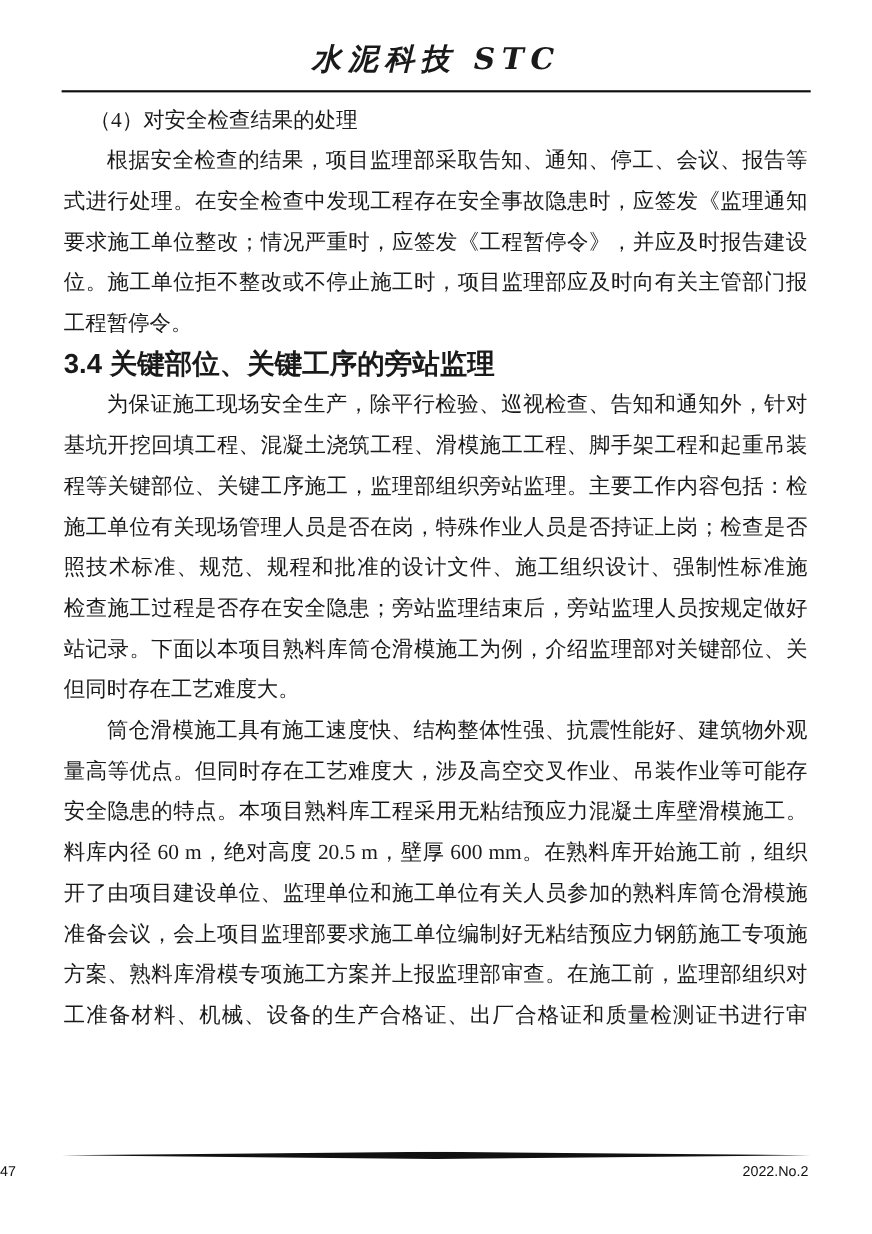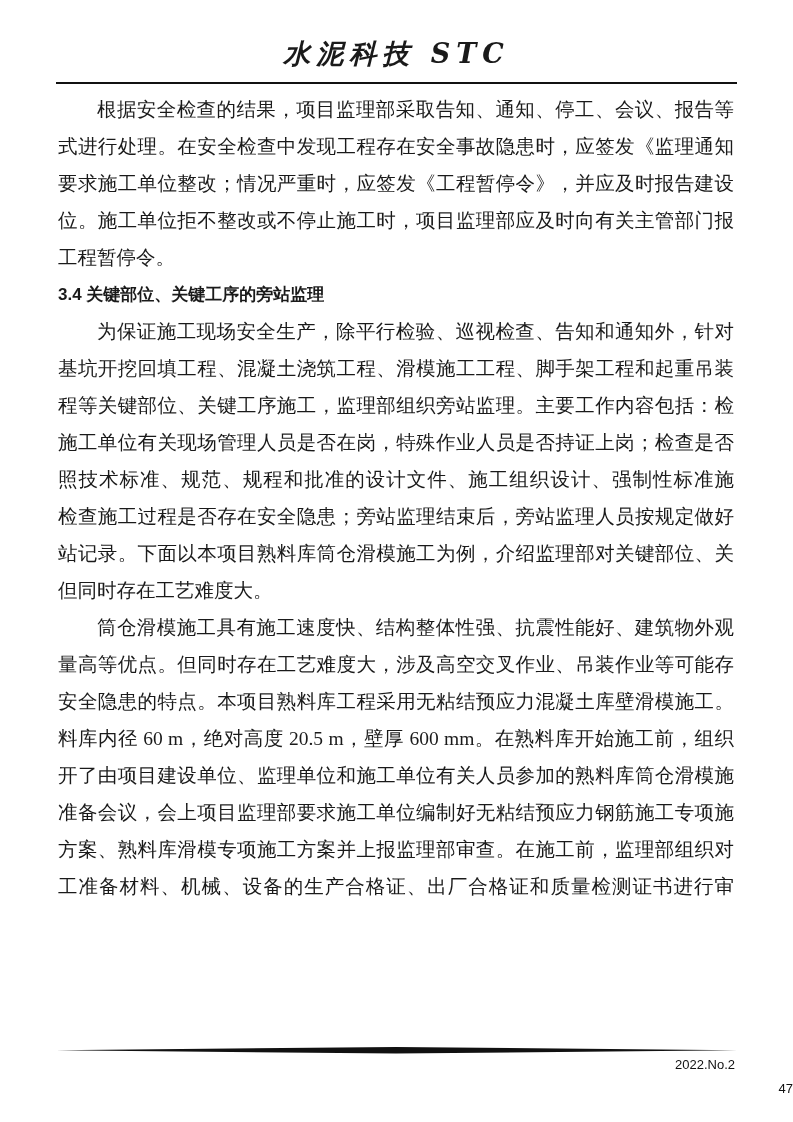--- a/index.html
+++ b/index.html
@@ -41,49 +41,50 @@
     line-height: 37px;
     text-align: justify;
     text-align-last: justify;
     overflow: hidden;
   }
   .indent { text-indent: 2em; }
   .indent-sm { text-indent: 1.2em; }
   .no-stretch { text-align-last: left; }
   .heading {
     font-weight: bold;
-    font-size: 17px;
+    font-size: 25px;
     font-family: "Liberation Sans", "DejaVu Sans", sans-serif;
     text-align-last: left;
   }
   
   .footer-rule {
     position: absolute;
     top: 1047px; left: 56px;
     width: 681px; height: 7px;
   }
   .footer-text {
     position: absolute;
     top: 1057px;
     font-size: 13px;
     font-family: "Liberation Sans", "DejaVu Sans", sans-serif;
     color: #111111;
   }
-  .page-number { left: 0; right: 0; text-align: right; margin-top: 24px; }
+  .page-number { left: 0; right: 0; text-align: left; }
   .issue { right: 58px; }
 </style>
 </head>
 <body>
 
 <div class="page">
 
   <div class="journal-title">水泥科技 STC</div>
   <div class="header-rule"></div>
 
   <div class="content">
+    <div class="line indent-sm no-stretch">（4）对安全检查结果的处理</div>
 
     <div class="line indent">根据安全检查的结果，项目监理部采取告知、通知、停工、会议、报告等形</div>
     <div class="line">式进行处理。在安全检查中发现工程存在安全事故隐患时，应签发《监理通知单》，</div>
     <div class="line">要求施工单位整改；情况严重时，应签发《工程暂停令》，并应及时报告建设单</div>
     <div class="line">位。施工单位拒不整改或不停止施工时，项目监理部应及时向有关主管部门报送</div>
     <div class="line no-stretch">工程暂停令。</div>
 
     <div class="line heading">3.4 关键部位、关键工序的旁站监理</div>
 
     <div class="line indent">为保证施工现场安全生产，除平行检验、巡视检查、告知和通知外，针对深</div>

